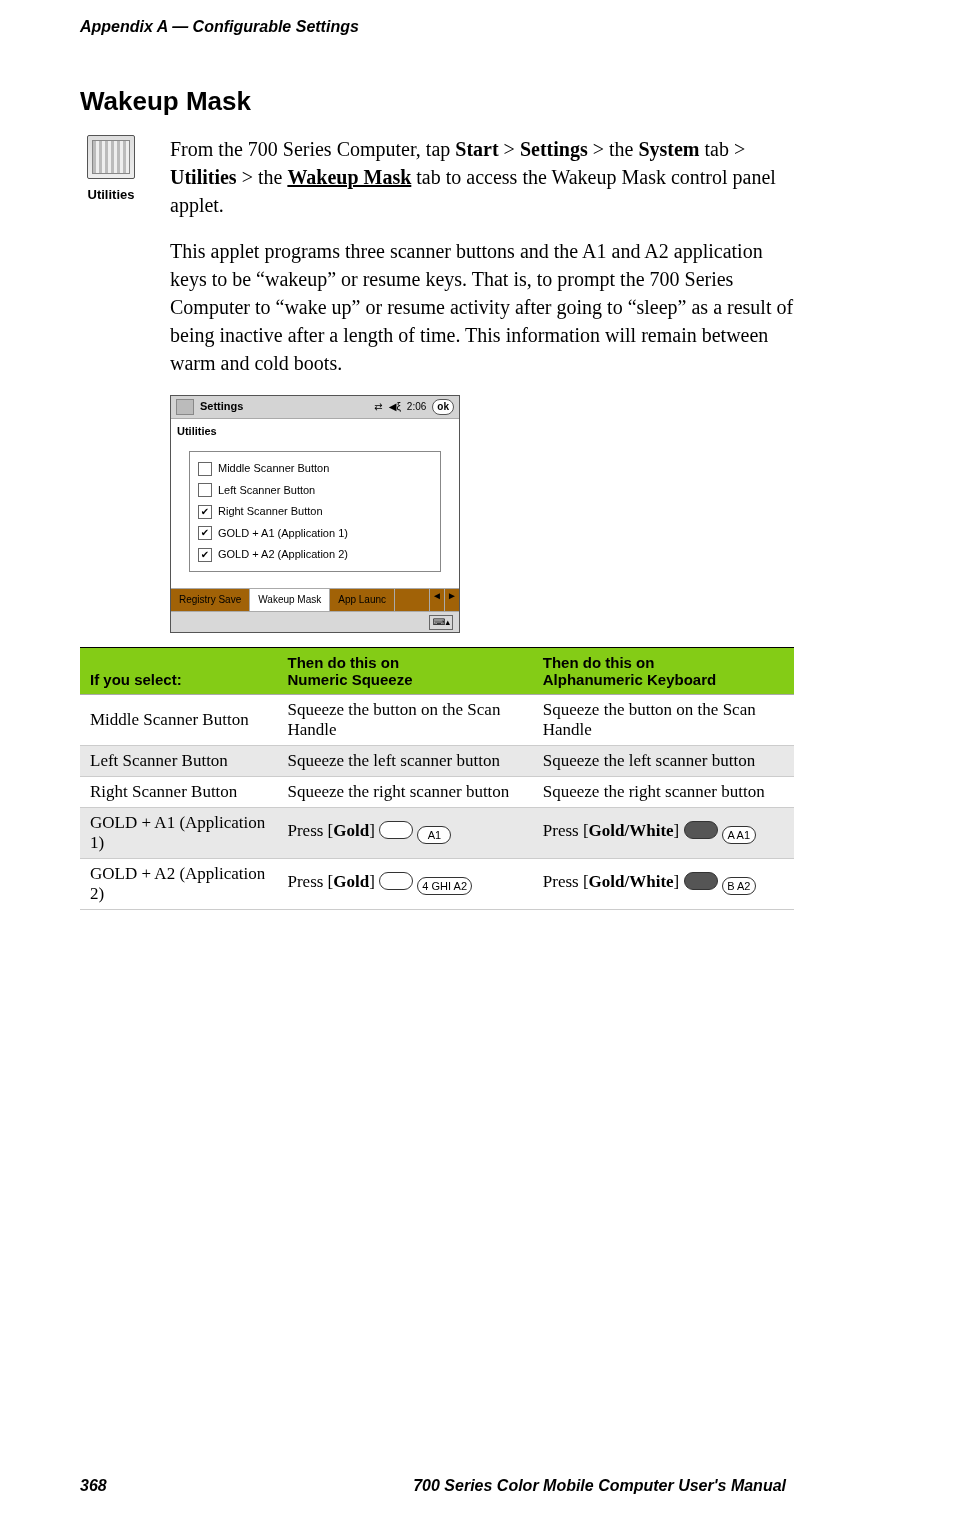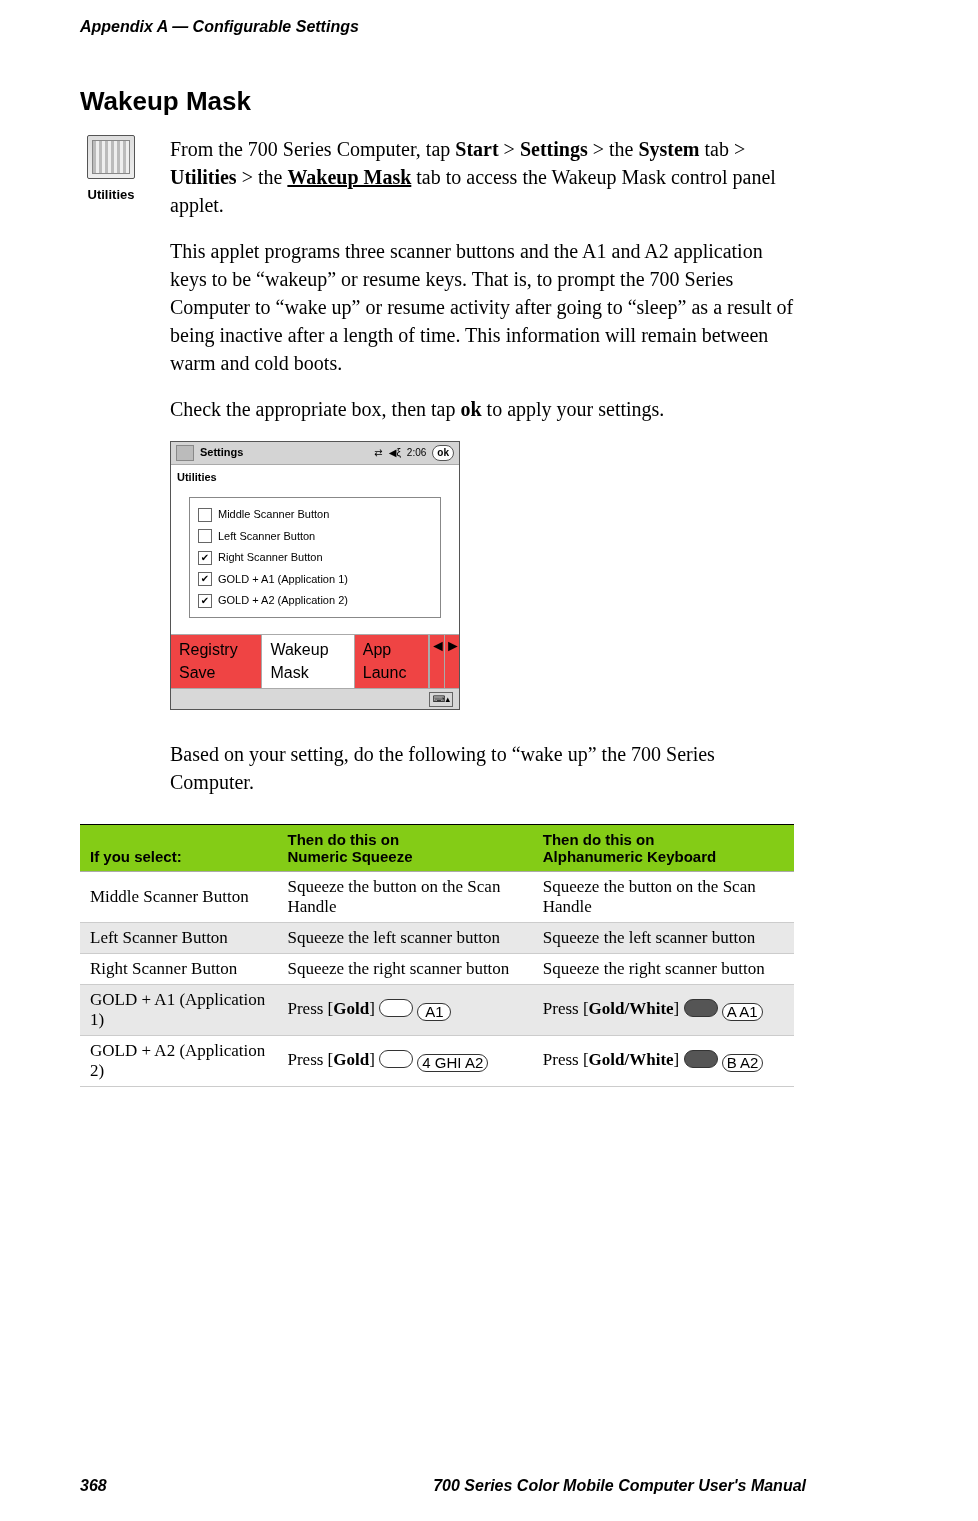--- a/index.html
+++ b/index.html
@@ -119,23 +119,23 @@
     display: flex; align-items: center; gap: 6px;
     padding: 3px 0;
   }
   .ss-check .box {
     width: 12px; height: 12px; border: 1px solid #666;
     display: inline-flex; align-items: center; justify-content: center;
     font-size: 10px; line-height: 1;
   }
   .ss-tabs {
     display: flex;
-    background: #ef4444;
+    background: #a16207;
     border-top: 1px solid #aaa;
-    font-size: 16px;
+    font-size: 10px;
   }
   .ss-tabs .tab {
     padding: 4px 8px;
     border-right: 1px solid #aaa;
   }
   .ss-tabs .tab.active {
     background: #fff;
   }
   .ss-tabs .arrows {
     margin-left: auto;
@@ -184,39 +184,39 @@
     background: #e8e8e8;
   }
   .keyicon {
     display: inline-block;
     border: 1.2px solid #333;
     border-radius: 10px;
     min-width: 24px;
     height: 16px;
     vertical-align: -3px;
     padding: 0 4px;
-    font-size: 15px;
+    font-size: 11px;
     line-height: 16px;
     text-align: center;
     font-family: Arial, sans-serif;
     background: #fff;
   }
   .keyicon.solid {
     background: #555;
     border-color: #333;
   }
   .keyicon.plain {
     background: #fff;
   }
 
   .footer {
     position: absolute;
     bottom: 26px;
     left: 80px;
-    right: 68px;
+    right: 88px;
     display: flex;
     justify-content: space-between;
     font-family: "Segoe UI", Arial, sans-serif;
     font-weight: 700;
     font-style: italic;
     font-size: 16px;
   }
 </style>
 </head>
 <body>
@@ -229,23 +229,20 @@
   <div class="content-block">
     <div class="icon-col">
       <span class="utilities-icon"></span>
       <div class="utilities-label">Utilities</div>
     </div>
     <div class="text-col">
       <p>
         <span>From the 700 Series Computer, tap </span><span class="bold">Start</span><span> &gt; </span><span class="bold">Settings</span><span> &gt; the </span><span class="bold">System</span><span> tab &gt; </span><span class="bold">Utilities</span><span> &gt; the </span><span class="bold u">Wakeup Mask</span><span> tab to access the Wakeup Mask control panel applet.</span>
       </p>
       <p>This applet programs three scanner buttons and the A1 and A2 application keys to be “wakeup” or resume keys. That is, to prompt the 700 Series Computer to “wake up” or resume activity after going to “sleep” as a result of being inactive after a length of time. This information will remain between warm and cold boots.</p>
-      <p>
-        <span>Check the appropriate box, then tap </span><span class="bold">ok</span><span> to apply your settings.</span>
-      </p>
 
       <div class="screenshot">
         <div class="ss-window">
           <div class="ss-titlebar">
             <span class="flag"></span>
             <span class="title">Settings</span>
             <span class="sp"></span>
             <span class="indicator">⇄</span>
             <span class="indicator">◀ξ</span>
             <span class="indicator">2:06</span>
@@ -282,21 +279,20 @@
                 <span>◄</span>
                 <span>►</span>
               </span>
           </div>
           <div class="ss-sip">
             <span class="sipicon">⌨▴</span>
           </div>
         </div>
       </div>
 
-      <p style="margin-top:30px;">Based on your setting, do the following to “wake up” the 700 Series Computer.</p>
     </div>
   </div>
 
   <table class="tbl">
     <thead>
       <tr>
         <th><br><span>If you select:</span></th>
         <th><span>Then do this on</span><br><span>Numeric Squeeze</span></th>
         <th><span>Then do this on</span><br><span>Alphanumeric Keyboard</span></th>
       </tr>

